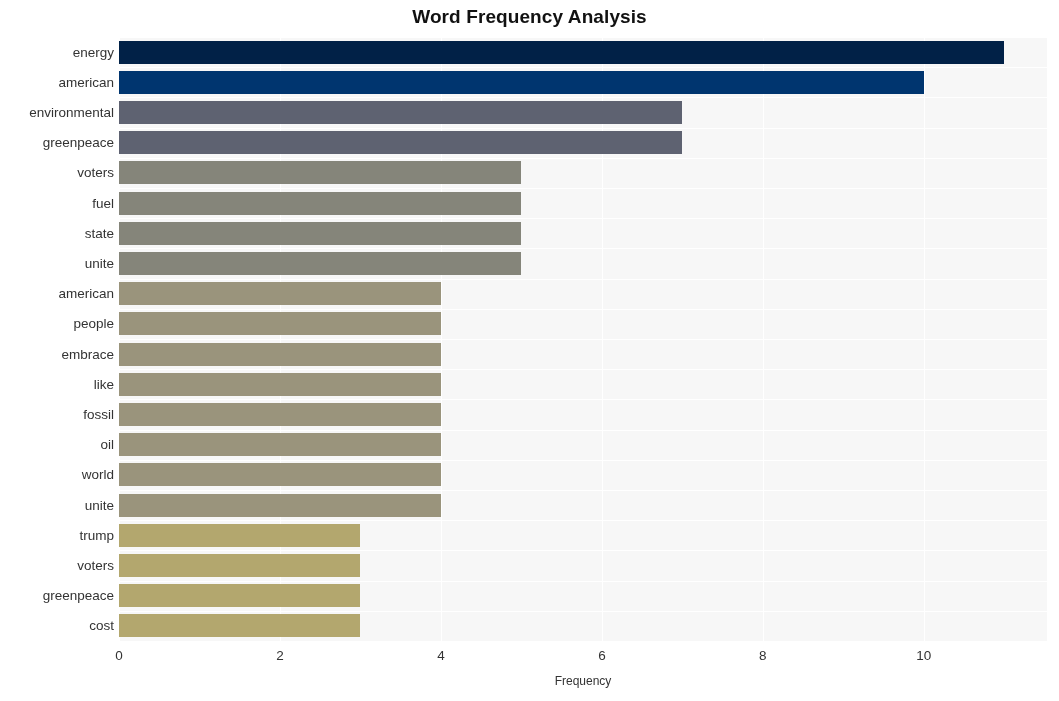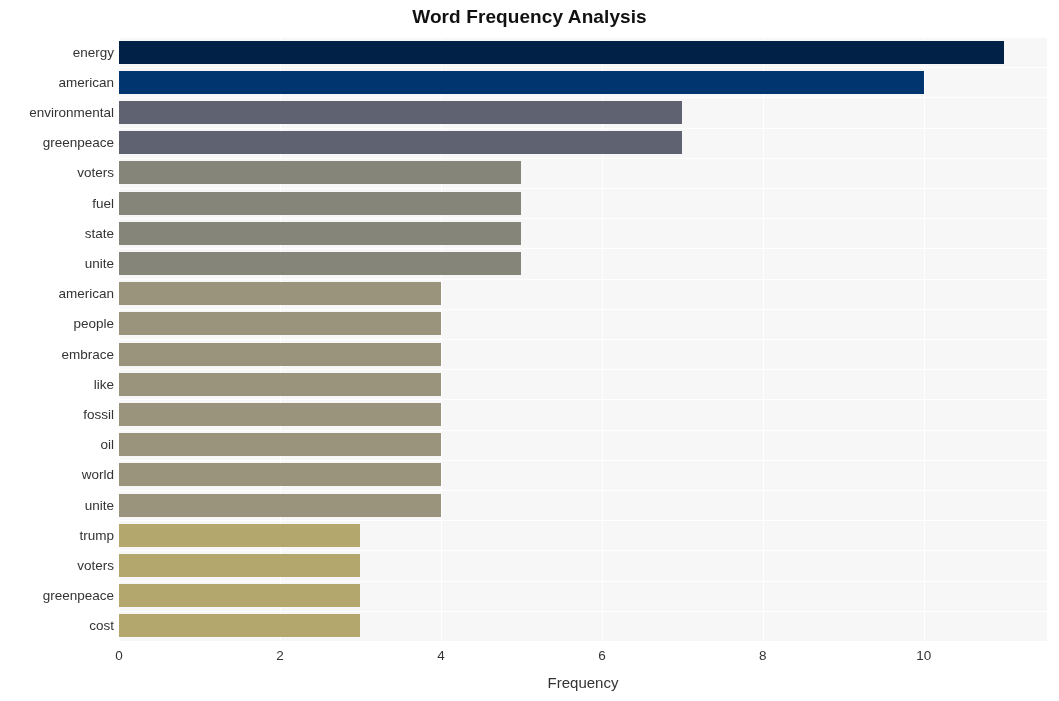--- a/index.html
+++ b/index.html
@@ -103,21 +103,21 @@
     color: #333333;
     transform: translateX(-50%);
     white-space: nowrap;
   }
   #x-axis-label {
     position: absolute;
     left: 119px;
     top: 674px;
     width: 928px;
     text-align: center;
-    font-size: 15px;
+    font-size: 12px;
     color: #333333;
   }
 </style>
 </head>
 <body>
 
 <div id="figure">
 
   <div id="chart-title">Word Frequency Analysis</div>
 

